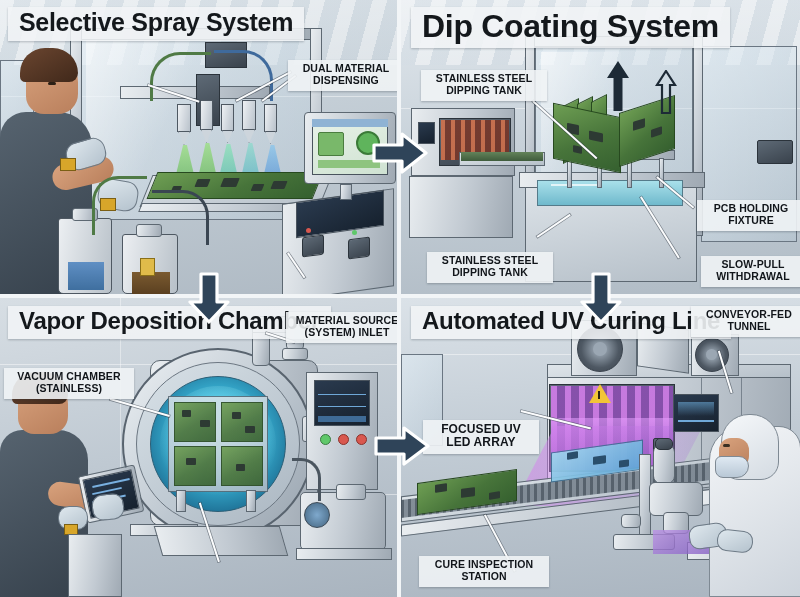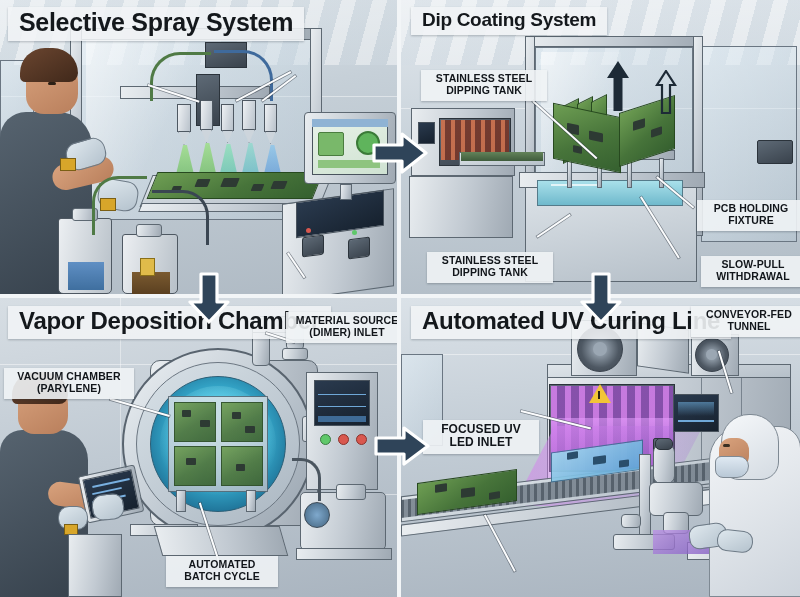--- a/index.html
+++ b/index.html
@@ -38,21 +38,21 @@
   .pcb{position:absolute;background:linear-gradient(150deg,#6e9e53,#47743a 55%,#35602f);
        border:1.2px solid #27491f;box-sizing:border-box;}
   .chip{position:absolute;background:#2d3a33;border-radius:1px;}
 
   
   .title{position:absolute;background:rgba(241,244,246,.88);
          padding:3px 11px 5px 11px;color:#14181c;font-weight:bold;
          letter-spacing:-.3px;line-height:1.03;
          box-shadow:0 1px 2px rgba(40,50,60,.28);}
   .t1{left:8px;top:7px;font-size:25px;}
-  .t2{left:10px;top:7px;font-size:19px;}
+  .t2{left:10px;top:7px;font-size:32px;}
   .t3{left:8px;top:8px;font-size:24px;}
   .t4{left:10px;top:8px;font-size:24px;}
 
   
   .lbl{position:absolute;background:rgba(240,243,245,.9);
        color:#11151a;font-weight:bold;font-size:10.5px;line-height:1.12;
        letter-spacing:.1px;text-align:center;padding:3px 6px 4px 6px;
        box-shadow:0 1px 2px rgba(40,50,60,.3);white-space:pre-line;}
   .lead{position:absolute;background:#fbfcfd;height:1.6px;
         transform-origin:0 50%;box-shadow:0 0 0 .7px rgba(45,55,65,.55);}
@@ -168,20 +168,22 @@
     <div style="position:absolute;left:318px;top:132px;width:26px;height:24px;background:#79b86a;border:1px solid #4a7d3f;box-sizing:border-box;border-radius:2px;"></div>
     <div class="led" style="left:356px;top:131px;width:24px;height:24px;background:#5fb45c;border:2px solid #3b7a38;box-sizing:border-box;"></div>
     <div style="position:absolute;left:318px;top:160px;width:62px;height:8px;background:#8ec47f;"></div>
     <div class="mtl" style="left:340px;top:184px;width:12px;height:16px;"></div>
 
     <div class="title t1">Selective Spray System</div>
 
     <div class="lead" style="left:148px;top:84px;width:54px;transform:rotate(18deg);"></div>
     <div class="lead" style="left:262px;top:100px;width:42px;transform:rotate(-37deg);"></div>
     <div class="lead" style="left:236px;top:100px;width:62px;transform:rotate(-28deg);"></div>
+    <div class="lbl" style="left:288px;top:60px;width:104px;">DUAL MATERIAL
+DISPENSING</div>
     <div class="lead" style="left:288px;top:252px;width:30px;transform:rotate(56deg);"></div>
   </div>
 
   <div class="quad q2">
     <div class="room bg2"></div>
     <div class="ceil"></div>
     <div class="wallline" style="left:0;top:108px;width:399px;"></div>
     <div class="glass" style="left:300px;top:46px;width:96px;height:196px;"></div>
     <div class="dark" style="left:356px;top:140px;width:36px;height:24px;border-radius:2px;"></div>
 
@@ -317,27 +319,25 @@
     <div class="glove" style="position:absolute;left:92px;top:196px;width:32px;height:26px;border-radius:11px;transform:rotate(-6deg);"></div>
     <div class="glove" style="position:absolute;left:58px;top:208px;width:30px;height:24px;border-radius:11px;"></div>
     <div style="position:absolute;left:64px;top:226px;width:14px;height:11px;background:#d8a62a;border:1px solid #7b5f14;box-sizing:border-box;"></div>
     <div class="mtl" style="left:68px;top:236px;width:54px;height:63px;"></div>
 
     <div class="title t3">Vapor Deposition
 Chamber</div>
 
     <div class="lead" style="left:110px;top:100px;width:62px;transform:rotate(16deg);"></div>
     <div class="lbl" style="left:4px;top:70px;width:118px;">VACUUM CHAMBER
-(PARYLENE)</div>
+(STAINLESS)</div>
     <div class="lead" style="left:266px;top:34px;width:30px;transform:rotate(18deg);"></div>
     <div class="lbl" style="left:286px;top:14px;width:110px;">MATERIAL SOURCE
-(DIMER) INLET</div>
+(SYSTEM) INLET</div>
     <div class="lead" style="left:200px;top:204px;width:62px;transform:rotate(72deg);"></div>
-    <div class="lbl" style="left:166px;top:258px;width:100px;">AUTOMATED
-BATCH CYCLE</div>
   </div>
 
   <div class="quad q4">
     <div class="room bg4"></div>
     <div class="wallline" style="left:0;top:56px;width:399px;"></div>
     <div class="glass" style="left:0;top:56px;width:42px;height:92px;"></div>
 
     <div class="mtl" style="left:146px;top:76px;width:244px;height:116px;"></div>
     <div class="mtl2" style="left:146px;top:66px;width:244px;height:14px;"></div>
     <div style="position:absolute;left:300px;top:80px;width:1.4px;height:112px;background:#78838e;"></div>
@@ -412,25 +412,27 @@
          border-radius:6px 10px 12px 8px;"></div>
     <div style="position:absolute;left:322px;top:146px;width:7px;height:3px;background:#3a2f22;border-radius:2px;"></div>
     <div class="glove" style="position:absolute;left:288px;top:226px;width:38px;height:24px;border-radius:10px;transform:rotate(-8deg);"></div>
     <div class="glove" style="position:absolute;left:316px;top:232px;width:36px;height:22px;border-radius:10px;transform:rotate(6deg);"></div>
 
     <div class="title t4">Automated UV
 Curing Line</div>
 
     <div class="lead" style="left:120px;top:112px;width:72px;transform:rotate(14deg);"></div>
     <div class="lbl" style="left:22px;top:122px;width:104px;font-size:12px;">FOCUSED UV
-LED INLET</div>
+LED ARRAY</div>
     <div class="lead" style="left:318px;top:52px;width:44px;transform:rotate(73deg);"></div>
     <div class="lbl" style="left:290px;top:8px;width:104px;">CONVEYOR-FED
 TUNNEL</div>
     <div class="lead" style="left:84px;top:216px;width:64px;transform:rotate(62deg);"></div>
+    <div class="lbl" style="left:18px;top:258px;width:118px;">CURE INSPECTION
+STATION</div>
   </div>
 
   <div class="gut gut-v"></div>
   <div class="gut gut-h"></div>
 
   <div class="arrow" style="left:372px;top:130px;">
     <svg width="56" height="46" viewBox="0 0 56 46">
       <path d="M2 15 L30 15 L30 4 L54 23 L30 42 L30 31 L2 31 Z" fill="#2f4459" stroke="#ffffff" stroke-width="3.2" stroke-linejoin="round"></path>
     </svg>
   </div>

